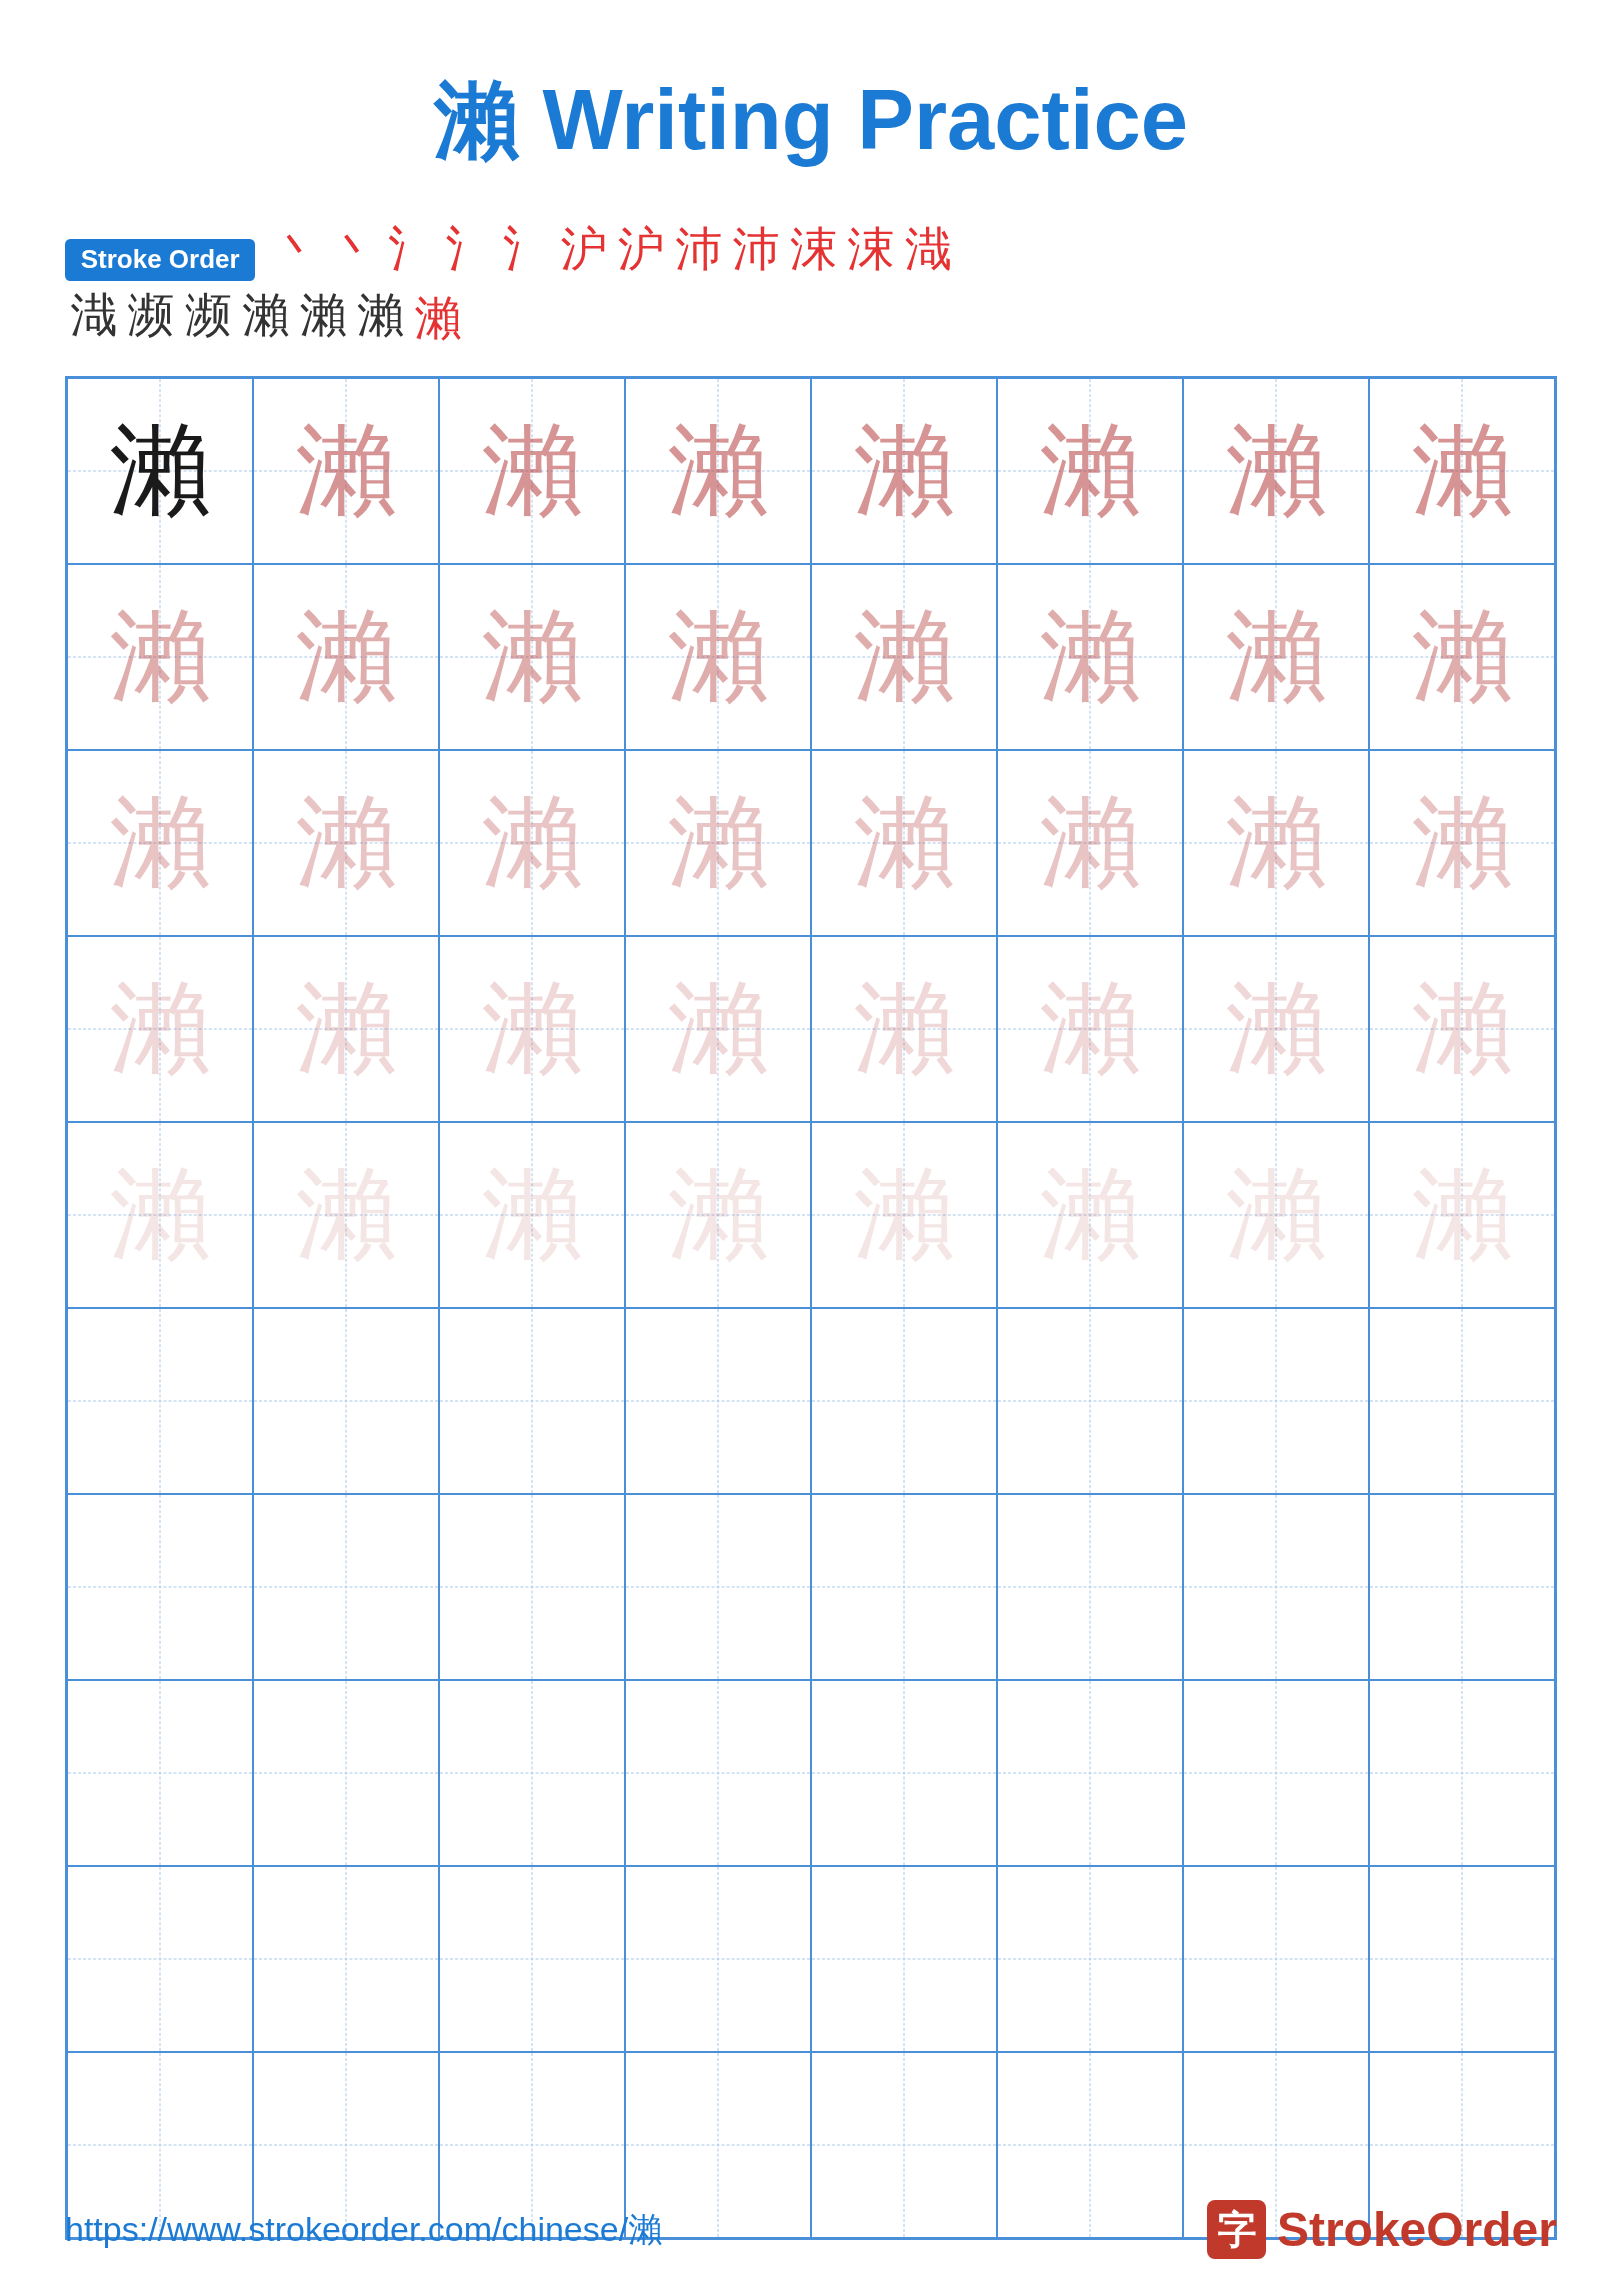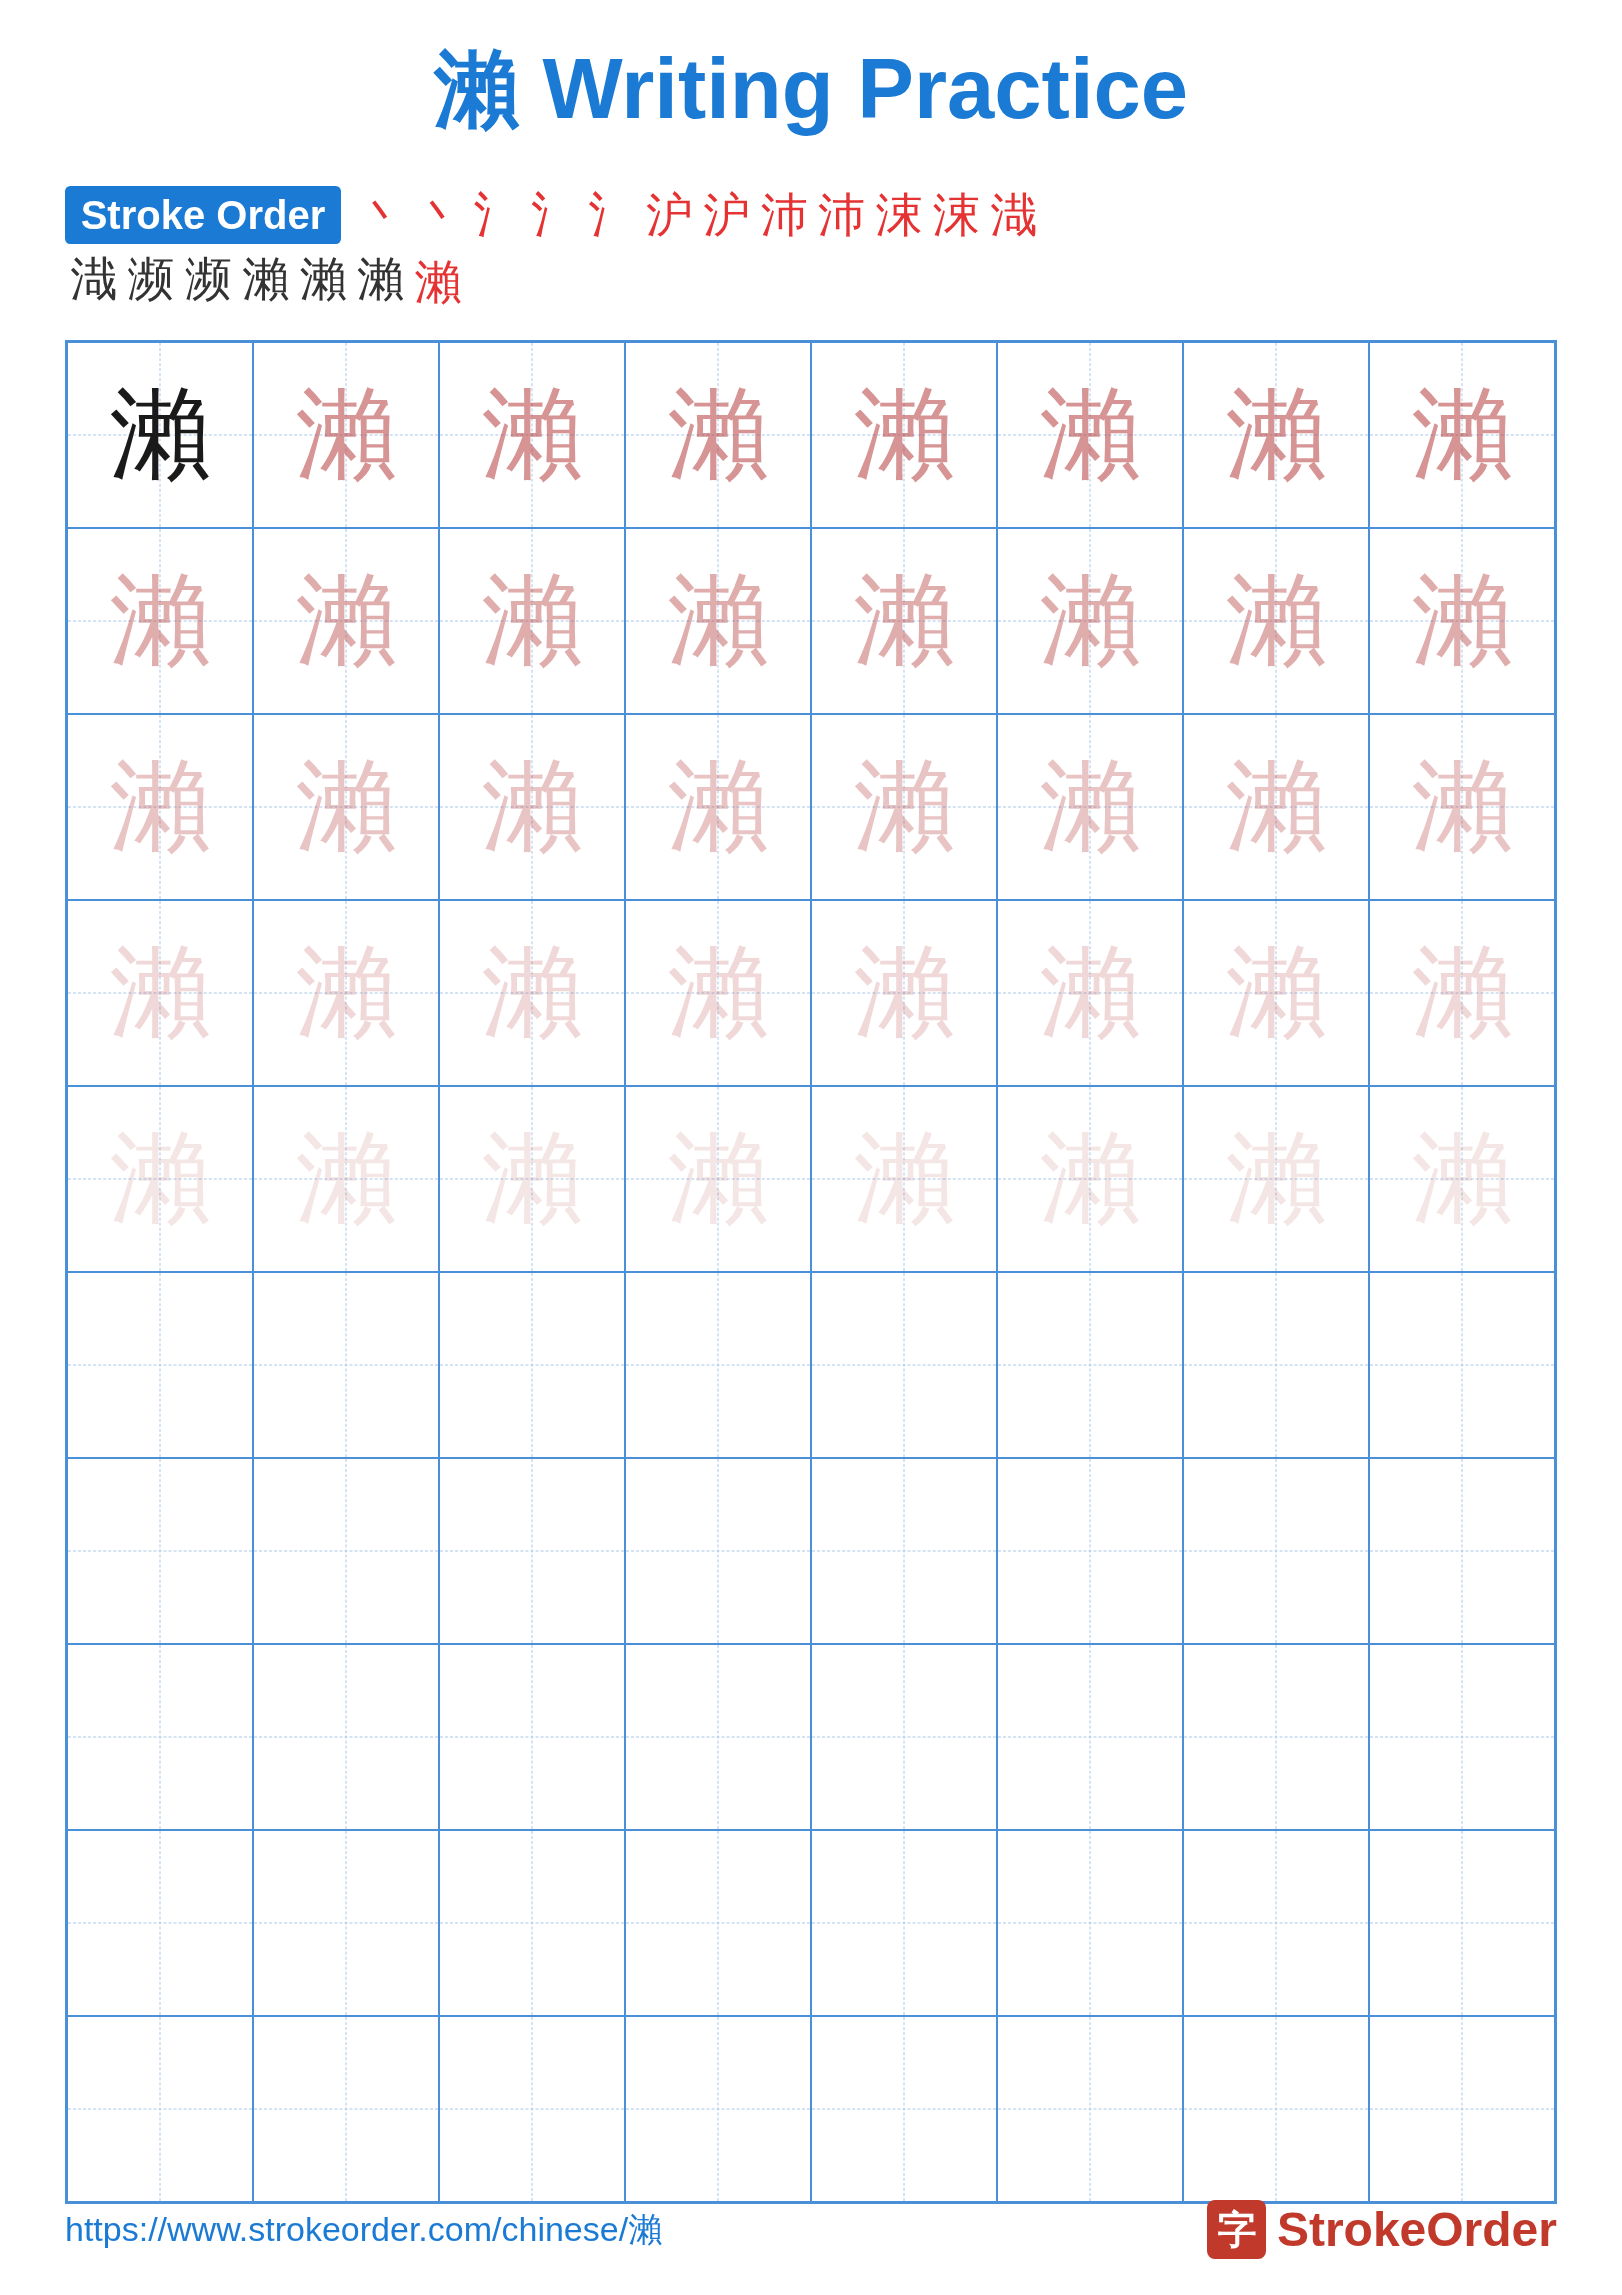--- a/index.html
+++ b/index.html
@@ -9,21 +9,21 @@
       background: #ffffff;
       font-family: serif;
       position: relative;
       overflow: hidden;
     }
 
     .page-container {
       width: 1622px;
       height: 2295px;
       background: #ffffff;
-      padding: 32px 65px;
+      padding: 63px 65px;
       display: flex;
       flex-direction: column;
       align-items: center;
     }
 
     .title {
       font-size: 85px;
       font-weight: bold;
       color: #1a7ad4;
       margin-bottom: 39px;
@@ -47,27 +47,28 @@
       flex-wrap: wrap;
       gap: 0;
       font-size: 47px;
       line-height: 1.2;
       margin-bottom: 6.5px;
     }
 
     .stroke-order-badge {
       background: #1a7ad4;
       color: white;
-      font-size: 40px;
+      font-size: 26px;
       font-family: Arial, sans-serif;
       font-weight: bold;
       padding: 5.2px 15.7px;
       border-radius: 5.2px;
       margin-right: 13px;
       white-space: nowrap;
+      margin-top: 22px;
     }
 
     .stroke-chars {
       display: flex;
       flex-wrap: wrap;
       align-items: center;
       gap: 0px;
     }
 
     .stroke-char {

